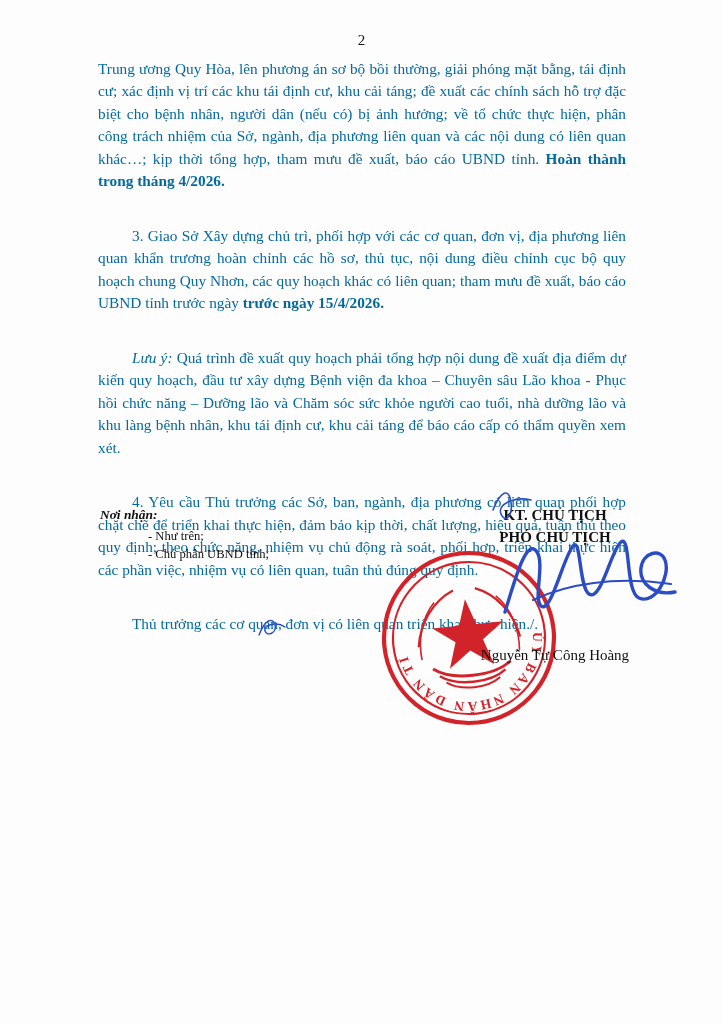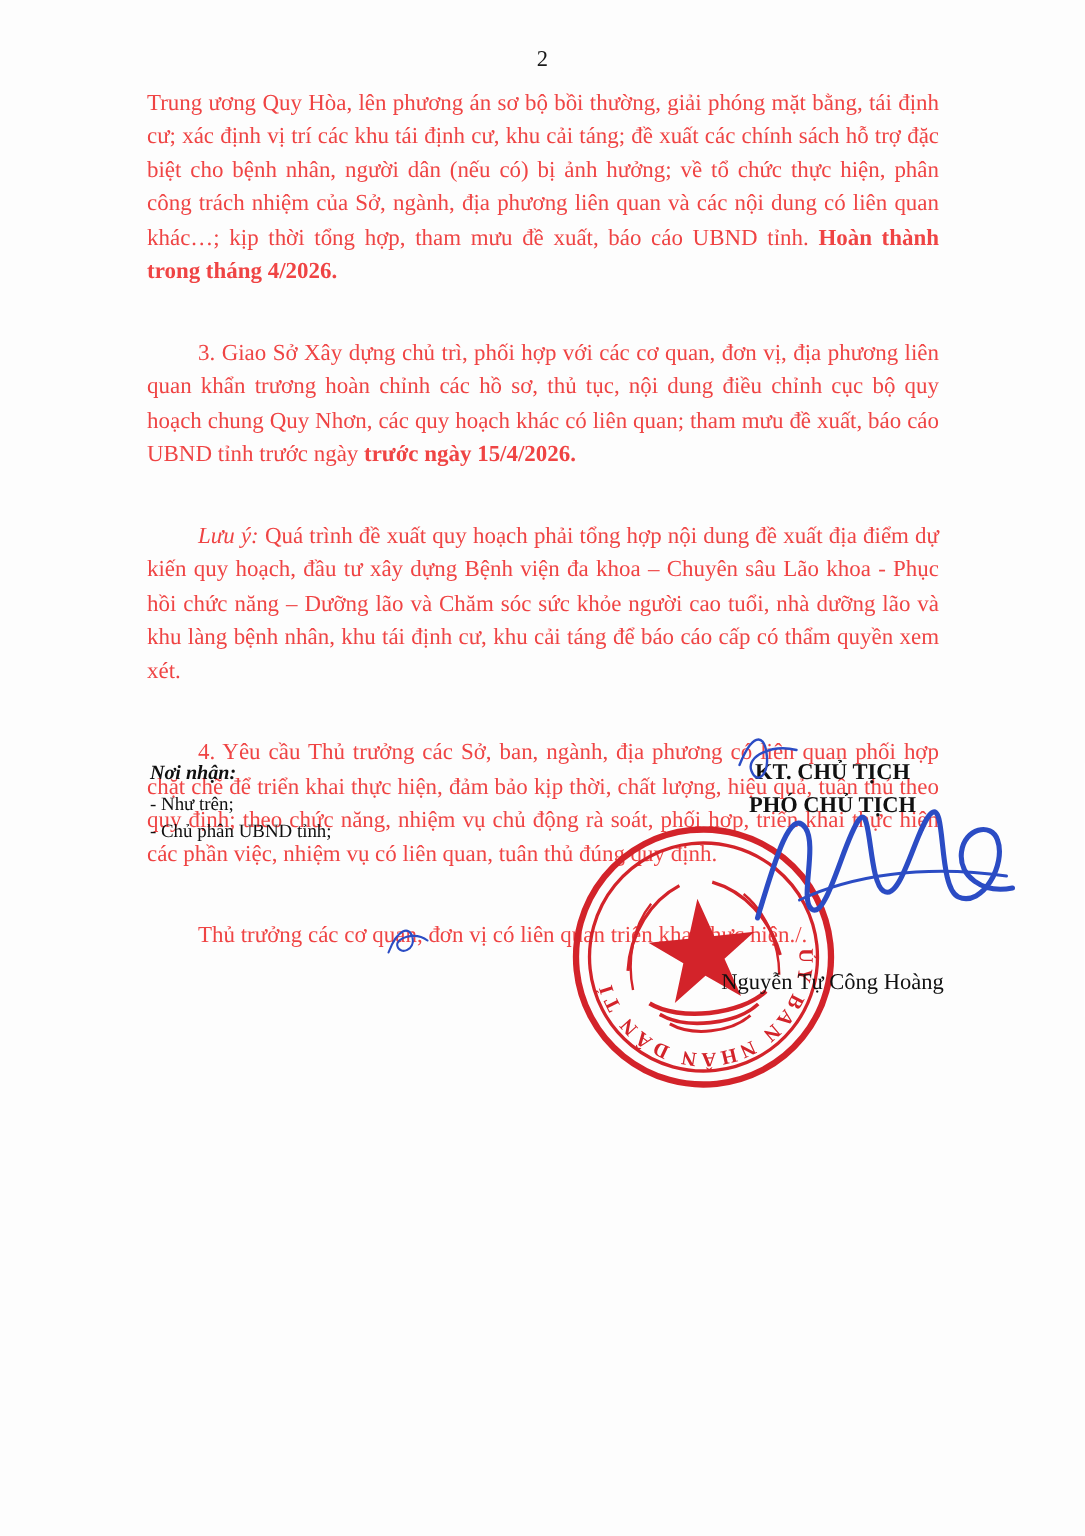--- a/index.html
+++ b/index.html
@@ -30,21 +30,21 @@
     color: #1a1a1a;
   }
   .body-text {
     position: absolute;
     top: 58px;
     left: 98px;
     width: 528px;
     font-size: 15.3px;
     line-height: 1.47;
     text-align: justify;
-    color: #ef4444;
+    color: #0369a1;
   }
   .para {
     margin: 0 0 2px 0;
     text-align: justify;
   }
   .para.indent {
     text-indent: 34px;
     margin-top: 32px;
   }
   .b { font-weight: bold; }
@@ -73,20 +73,21 @@
     font-size: 13.4px;
     margin-bottom: 2px;
   }
   .recipients ul {
     margin: 0;
     padding: 0;
     list-style: none;
   }
   .recipients li {
     white-space: nowrap;
+    margin-left: 48px;
   }
   .signer {
     position: absolute;
     left: 420px;
     top: 0;
     width: 270px;
     text-align: center;
     font-size: 15px;
     font-weight: bold;
     line-height: 1.45;

